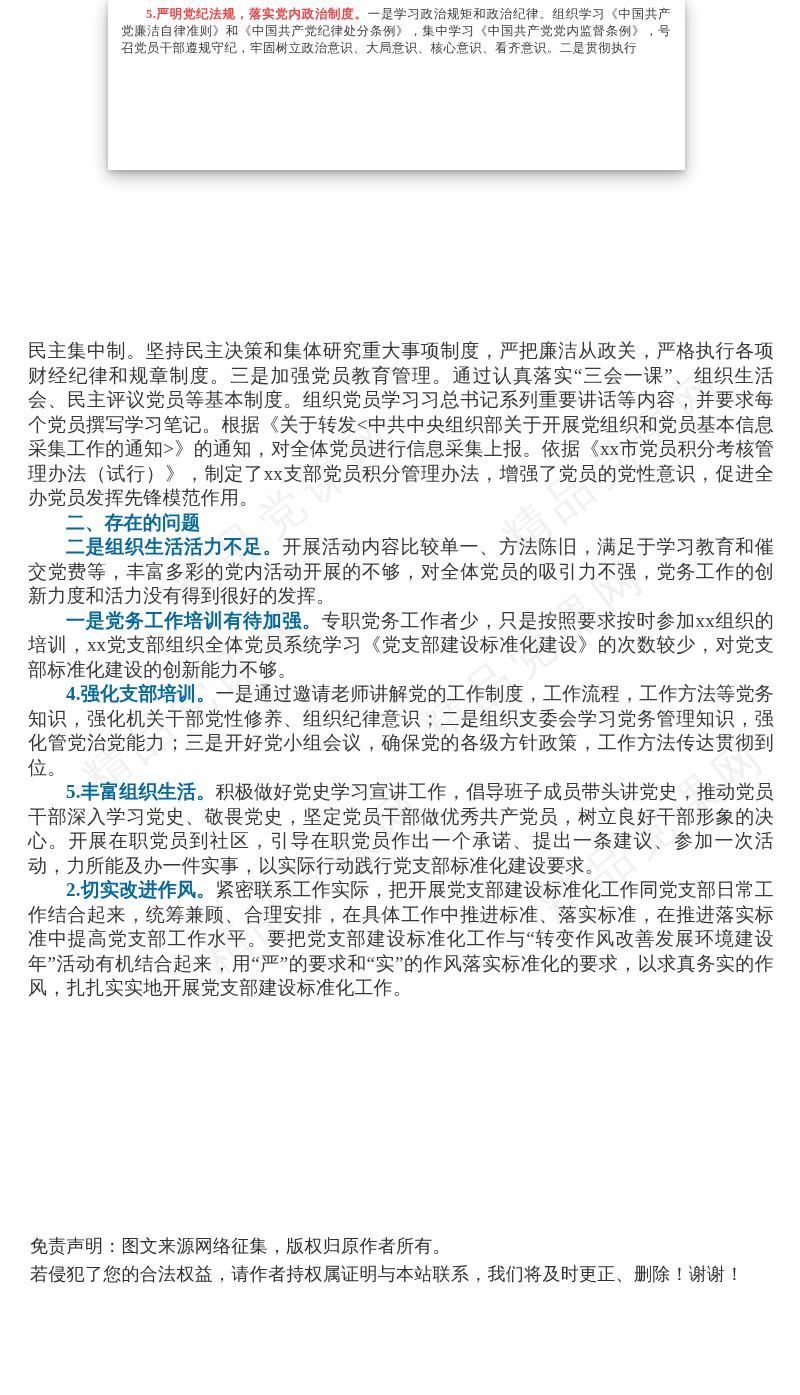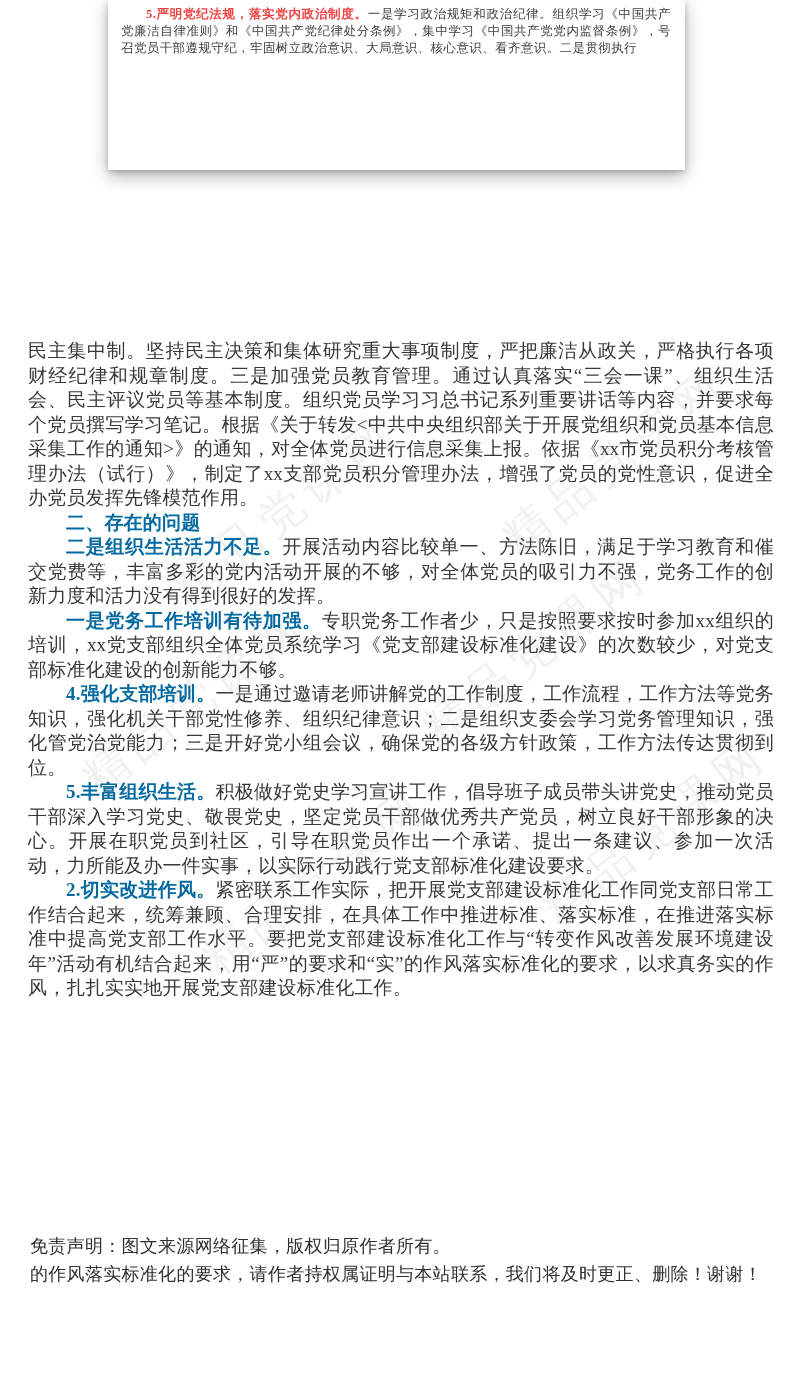--- a/index.html
+++ b/index.html
@@ -74,14 +74,14 @@
   <p><b class="lead">二、存在的问题</b><span></span></p>
   <p><b class="lead">二是组织生活活力不足。</b><span>开展活动内容比较单一、方法陈旧，满足于学习教育和催交党费等，丰富多彩的党内活动开展的不够，对全体党员的吸引力不强，党务工作的创新力度和活力没有得到很好的发挥。</span></p>
   <p><b class="lead">一是党务工作培训有待加强。</b><span>专职党务工作者少，只是按照要求按时参加xx组织的培训，xx党支部组织全体党员系统学习《党支部建设标准化建设》的次数较少，对党支部标准化建设的创新能力不够。</span></p>
   <p><b class="lead">4.强化支部培训。</b><span>一是通过邀请老师讲解党的工作制度，工作流程，工作方法等党务知识，强化机关干部党性修养、组织纪律意识；二是组织支委会学习党务管理知识，强化管党治党能力；三是开好党小组会议，确保党的各级方针政策，工作方法传达贯彻到位。</span></p>
   <p><b class="lead">5.丰富组织生活。</b><span>积极做好党史学习宣讲工作，倡导班子成员带头讲党史，推动党员干部深入学习党史、敬畏党史，坚定党员干部做优秀共产党员，树立良好干部形象的决心。开展在职党员到社区，引导在职党员作出一个承诺、提出一条建议、参加一次活动，力所能及办一件实事，以实际行动践行党支部标准化建设要求。</span></p>
   <p><b class="lead">2.切实改进作风。</b><span>紧密联系工作实际，把开展党支部建设标准化工作同党支部日常工作结合起来，统筹兼顾、合理安排，在具体工作中推进标准、落实标准，在推进落实标准中提高党支部工作水平。要把党支部建设标准化工作与“转变作风改善发展环境建设年”活动有机结合起来，用“严”的要求和“实”的作风落实标准化的要求，以求真务实的作风，扎扎实实地开展党支部建设标准化工作。</span></p>
 </div>
 
 <div class="disclaimer">
   <div>免责声明：图文来源网络征集，版权归原作者所有。</div>
-  <div>的作风落实标准化的要求，请作者持权属证明与本站联系，我们将及时更正、删除！谢谢！</div>
+  <div>若侵犯了您的合法权益，请作者持权属证明与本站联系，我们将及时更正、删除！谢谢！</div>
 </div>
 
 </body></html>

